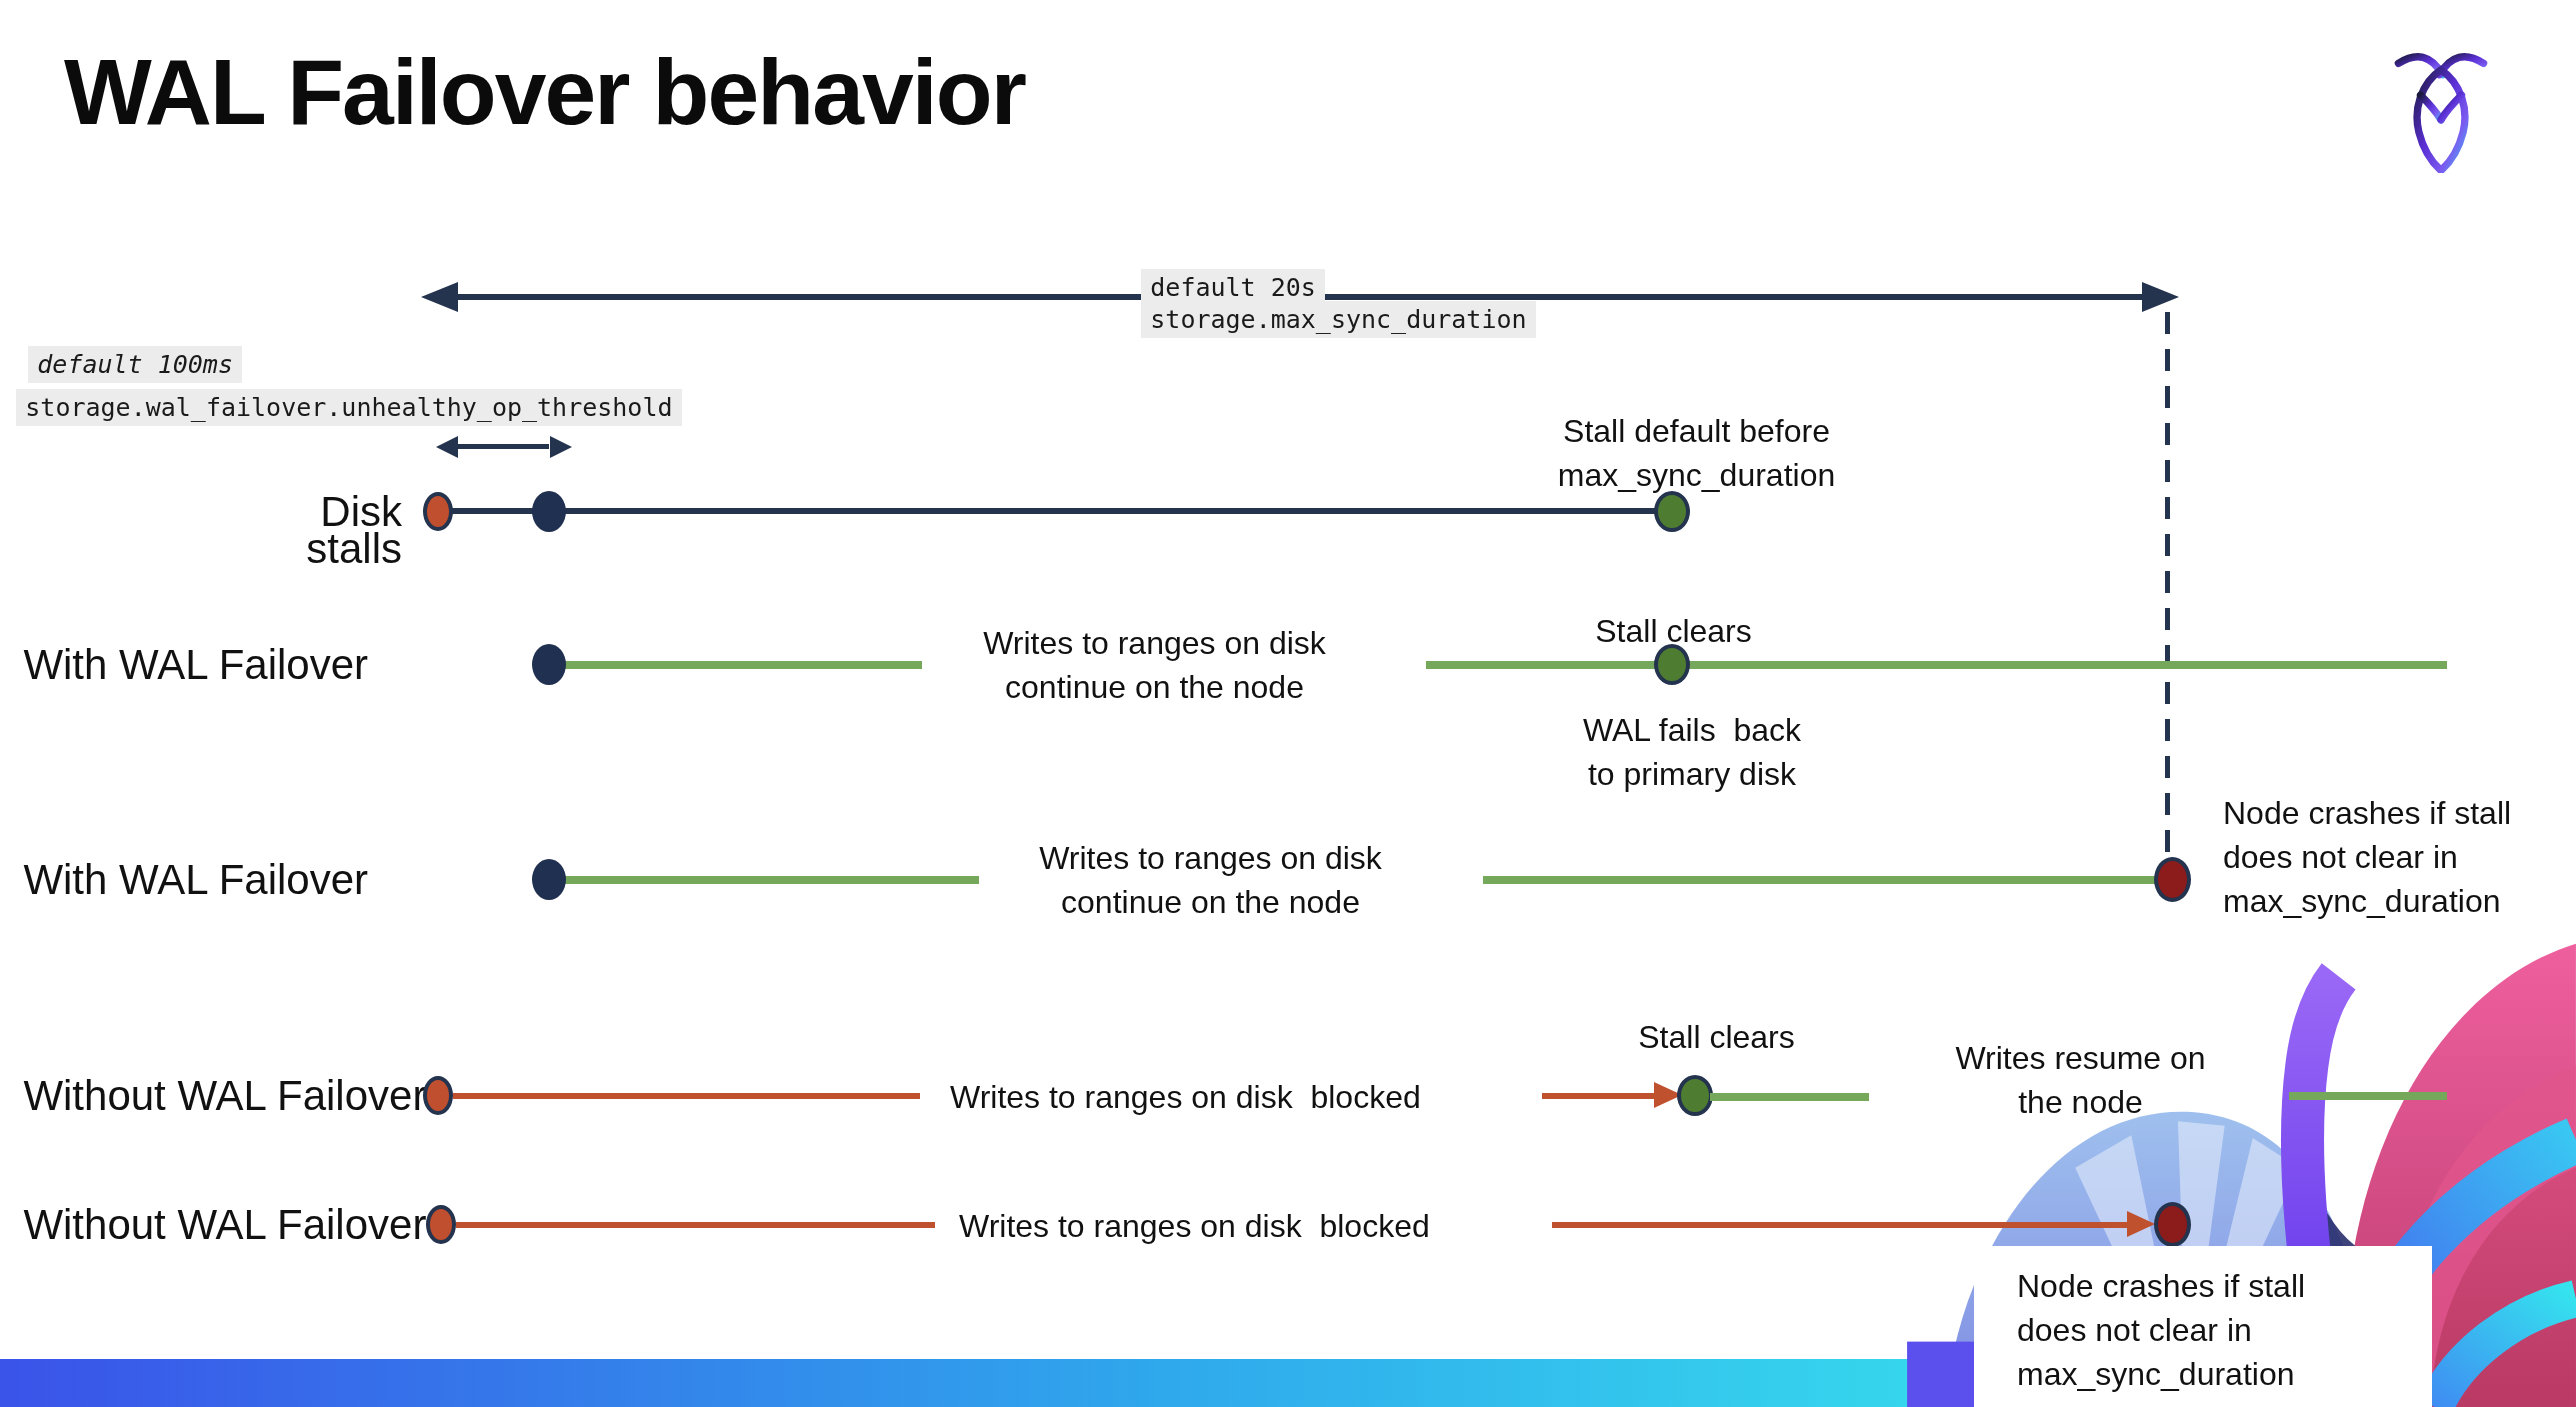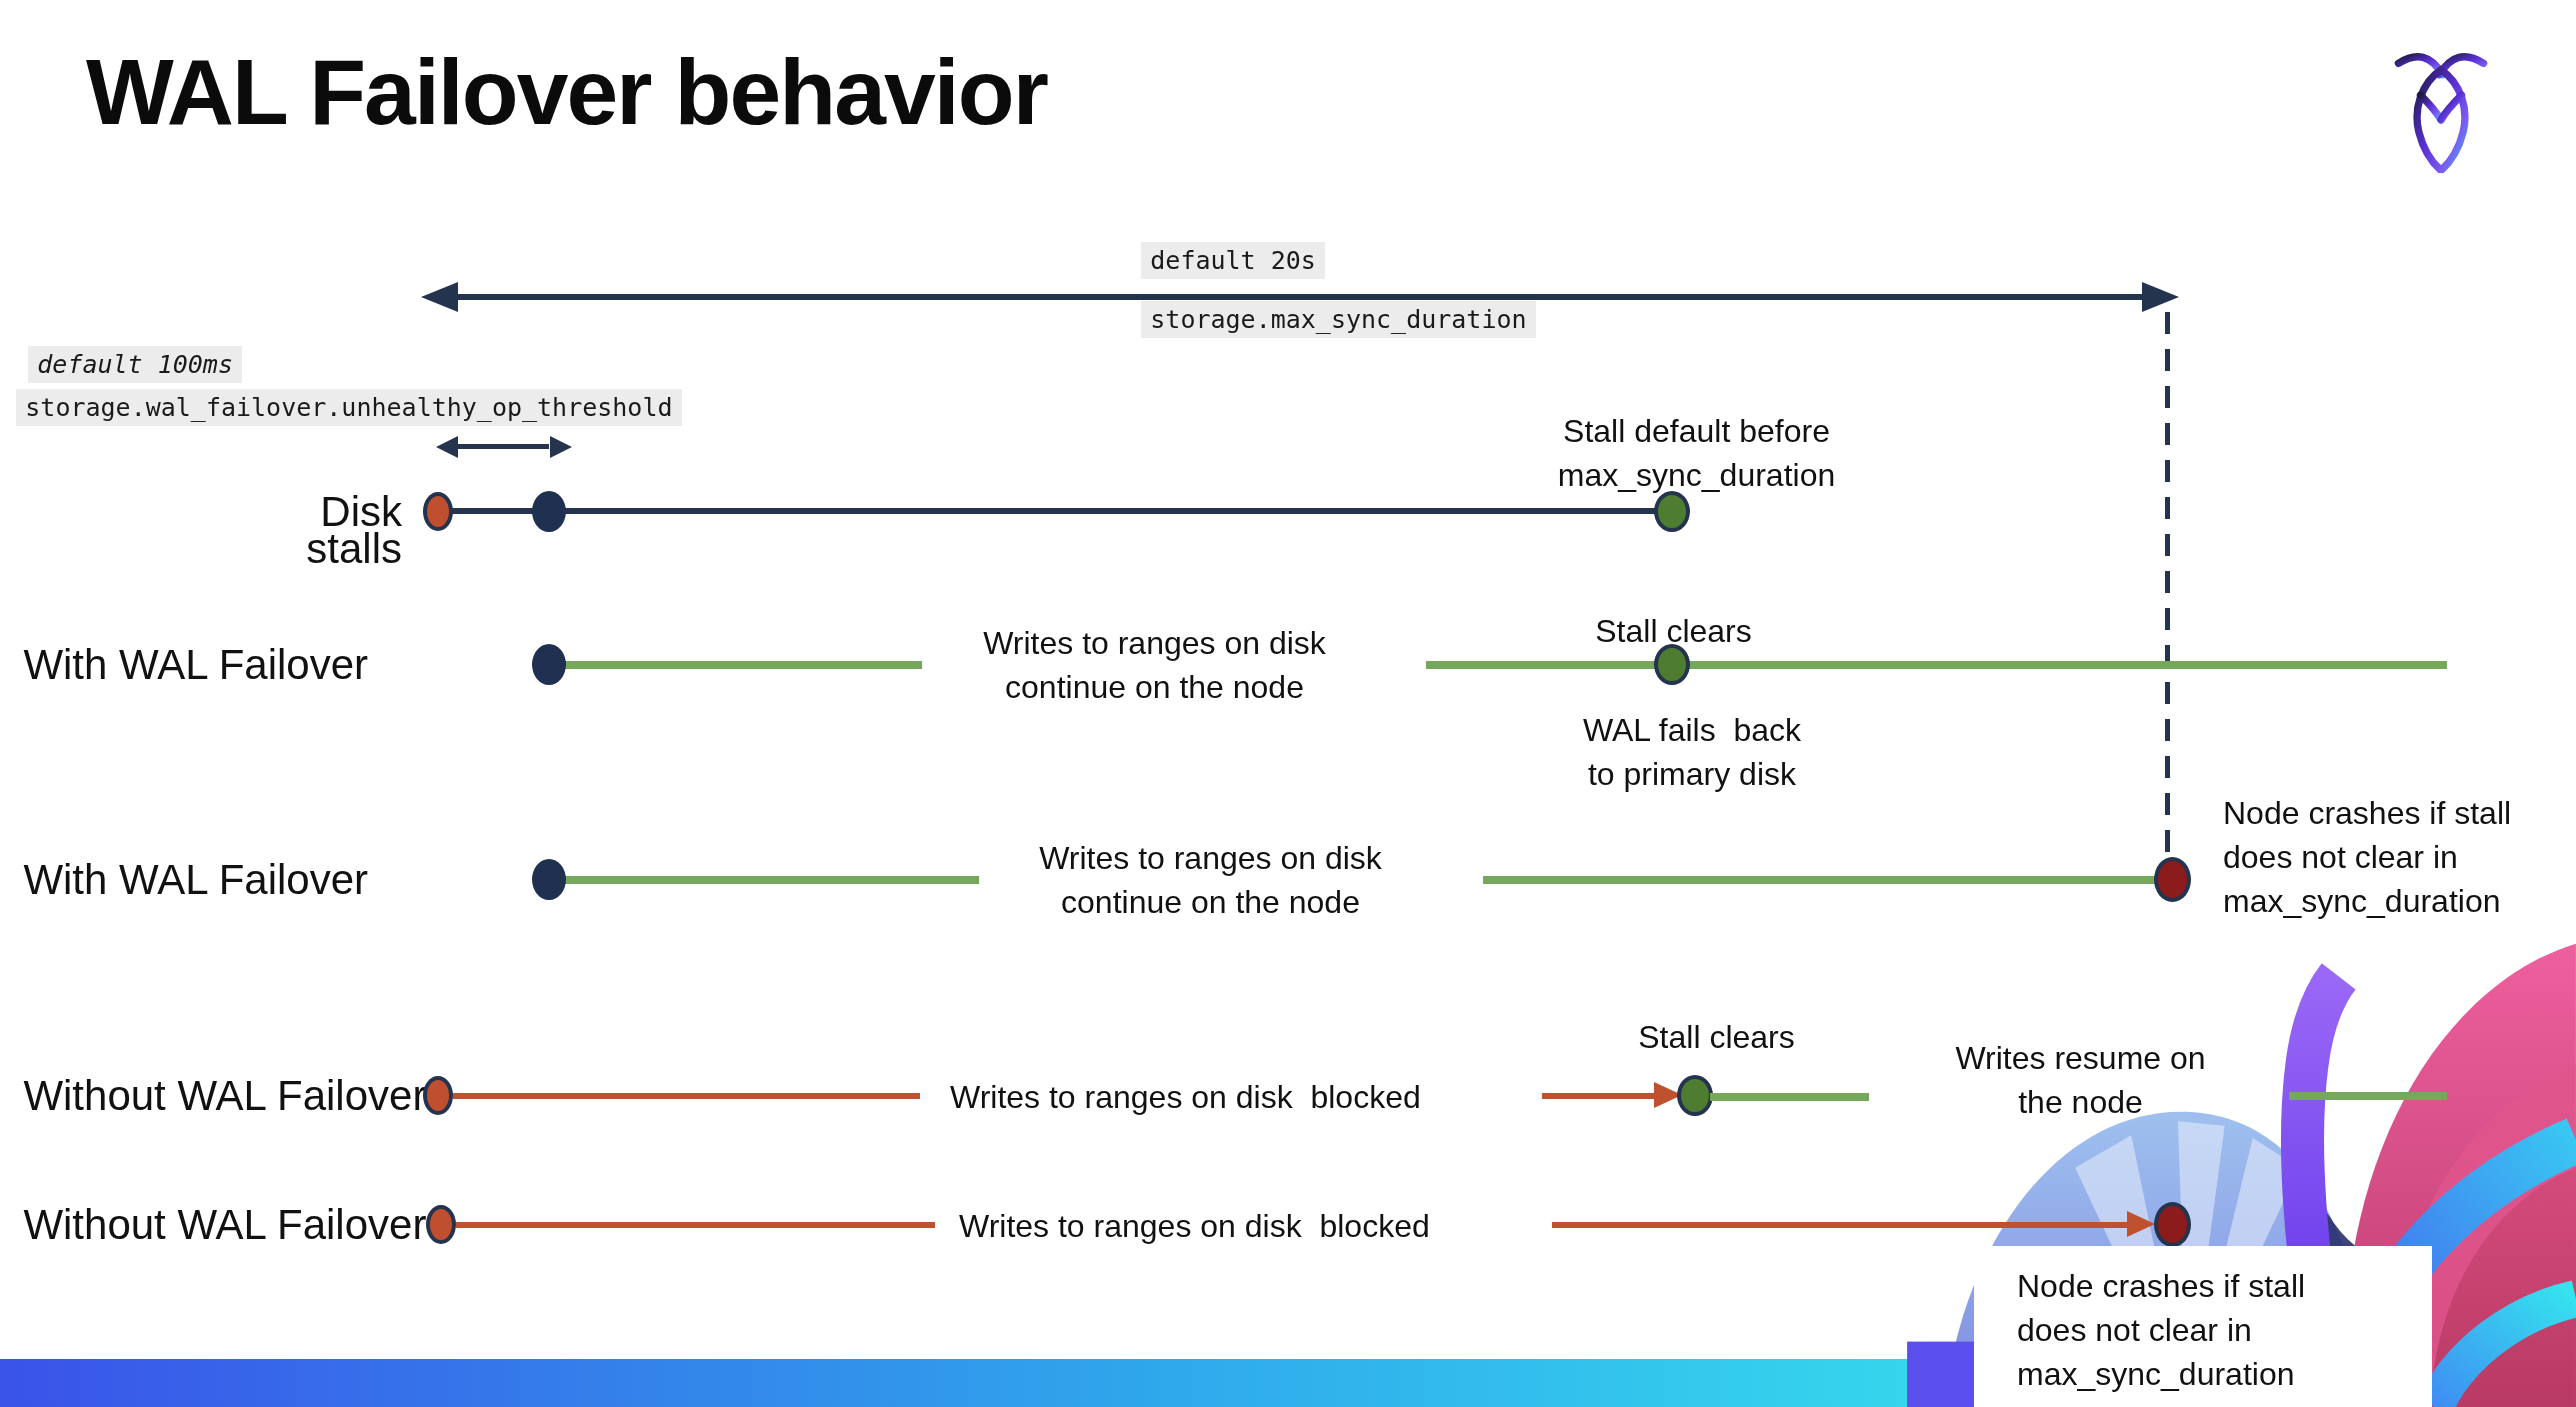--- a/index.html
+++ b/index.html
@@ -5,21 +5,21 @@
 <style>
   html,body { margin:0; padding:0; background:#ffffff; }
   .canvas {
     position:relative; width:2576px; height:1408px; overflow:hidden;
     background:#ffffff; font-family:"Liberation Sans", sans-serif; color:#141414;
   }
   .abs { position:absolute; }
 
   .page-title {
     position:absolute; left:64px; top:39px;
-    font-size:93px; font-weight:700; letter-spacing:-1.9px; color:#0b0b0b;margin-left:22px;
+    font-size:93px; font-weight:700; letter-spacing:-1.9px; color:#0b0b0b;
   }
 
   
   .mono-label {
     position:absolute; display:inline-block;
     font-family:"DejaVu Sans Mono", monospace; font-size:25px; line-height:1.25;
     color:#1a1a1a; background:#ececec; padding:2.8px 9.3px;
   }
 
   
@@ -133,21 +133,21 @@
       <path d="M60,95 C52,82 44,74 35,65"></path>
       <path d="M60,95 C68,82 76,74 85,65"></path>
     </g>
   </svg>
 
   <div class="layer-diagram abs" style="left:0;top:0;width:2576px;height:1408px;">
 
     <div class="navy-line" style="left:432px; top:294px; width:1729px;"></div>
     <div class="ah ah-left-navy" style="left:421px; top:282px;"></div>
     <div class="ah ah-right-navy" style="left:2142px; top:282px;"></div>
-    <div class="mono-label" style="left:1141px; top:242px;">default 20s</div>
+    <div class="mono-label" style="left:1141px; top:269px;">default 20s</div>
     <div class="mono-label" style="left:1141px; top:301px;">storage.max_sync_duration</div>
 
     <div class="dashed-line" style="left:2165px; top:312px; height:546px;"></div>
 
     <div class="mono-label" style="left:28px; top:346px;font-style:italic;">default 100ms</div>
     <div class="mono-label" style="left:16px; top:389px;">storage.wal_failover.unhealthy_op_threshold</div>
     <div class="navy-line" style="left:452px; top:444px; width:97px; height:4.7px;"></div>
     <div class="ah ah-left-navy-sm" style="left:436px; top:436px;"></div>
     <div class="ah ah-right-navy-sm" style="left:550px; top:436px;"></div>
 

